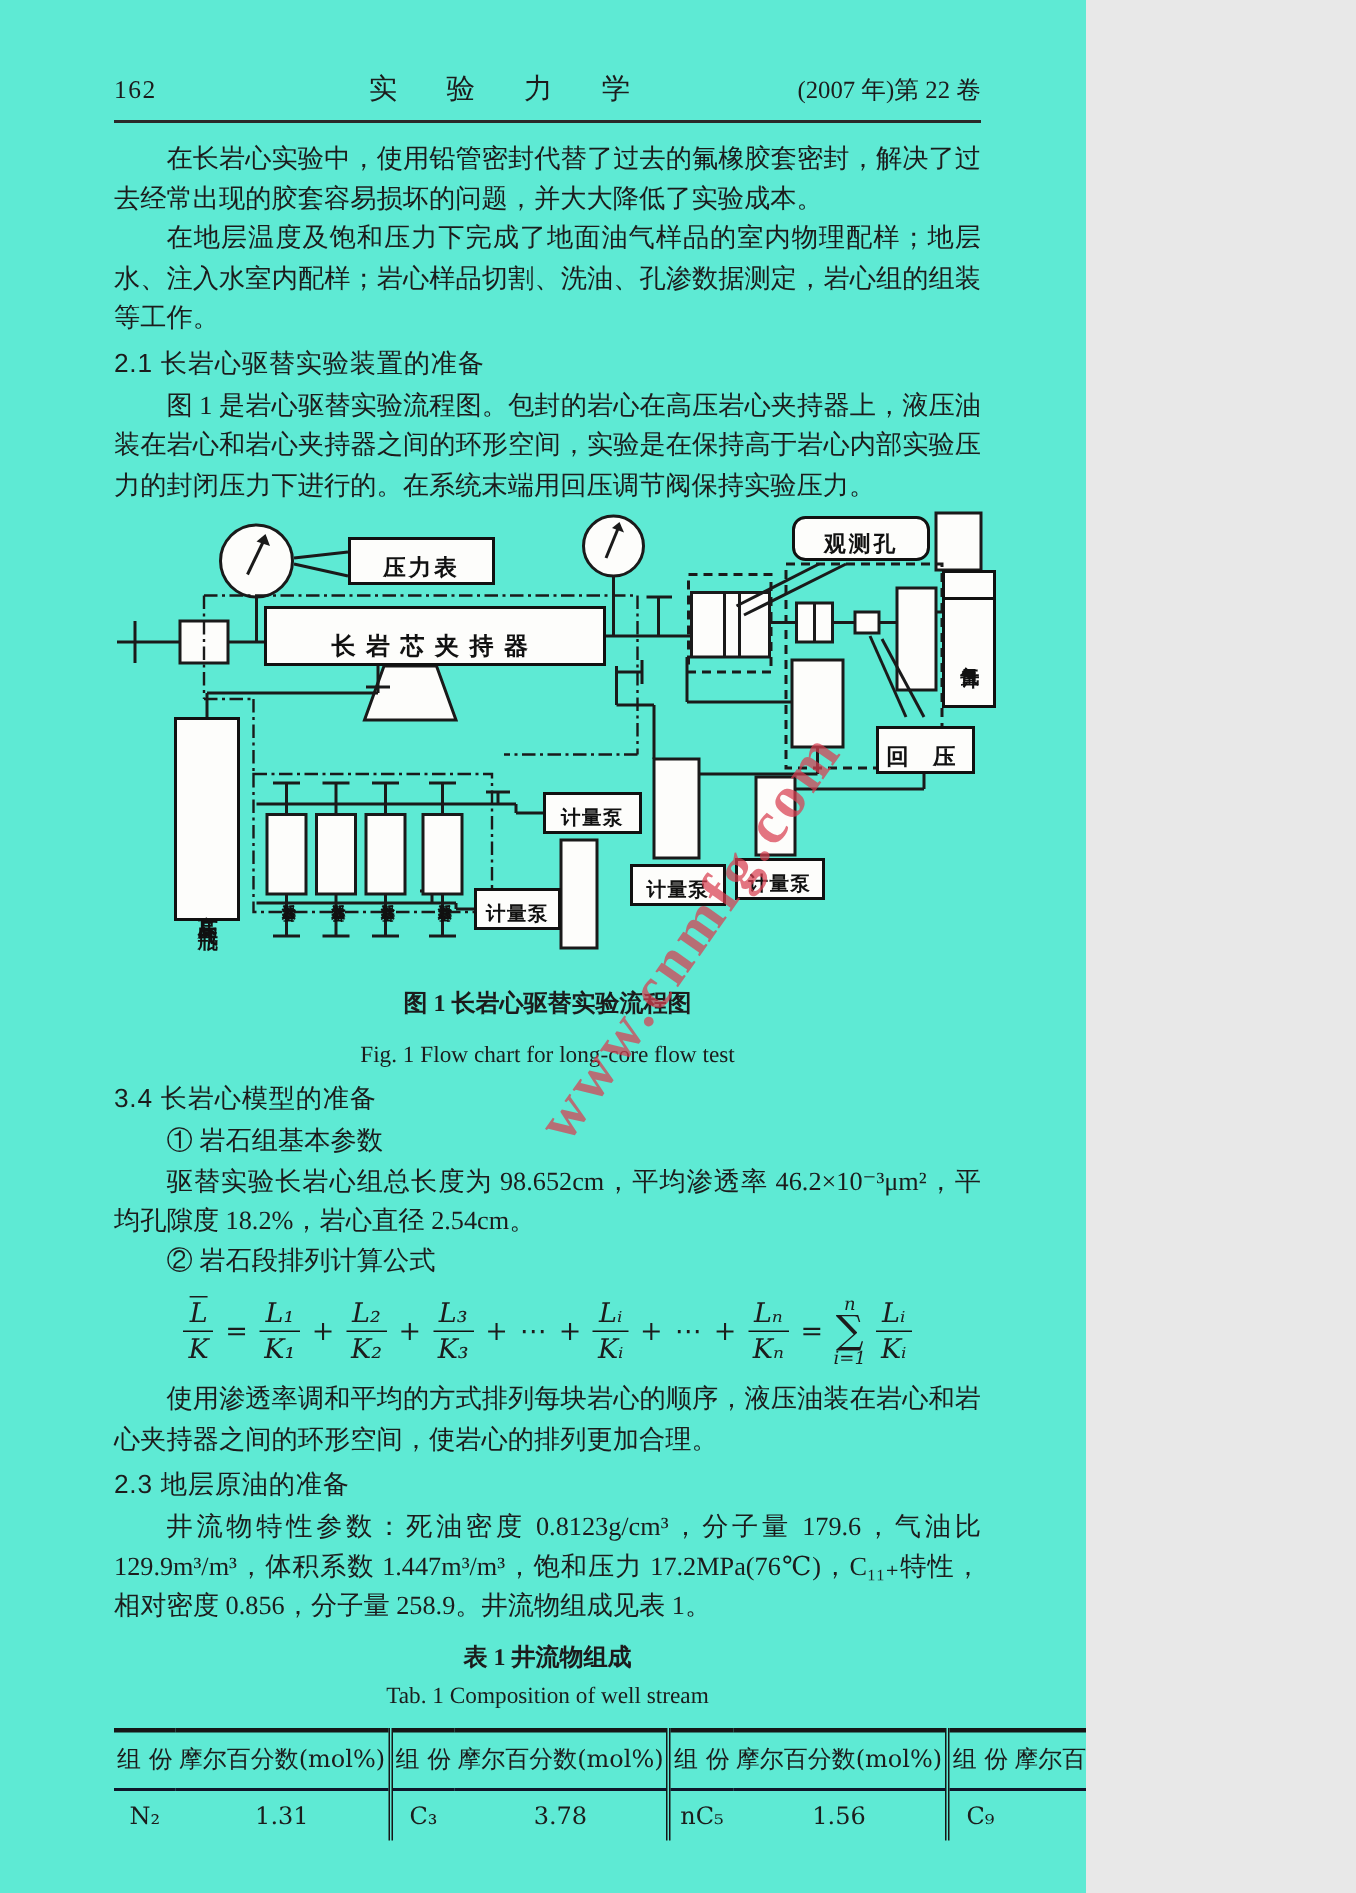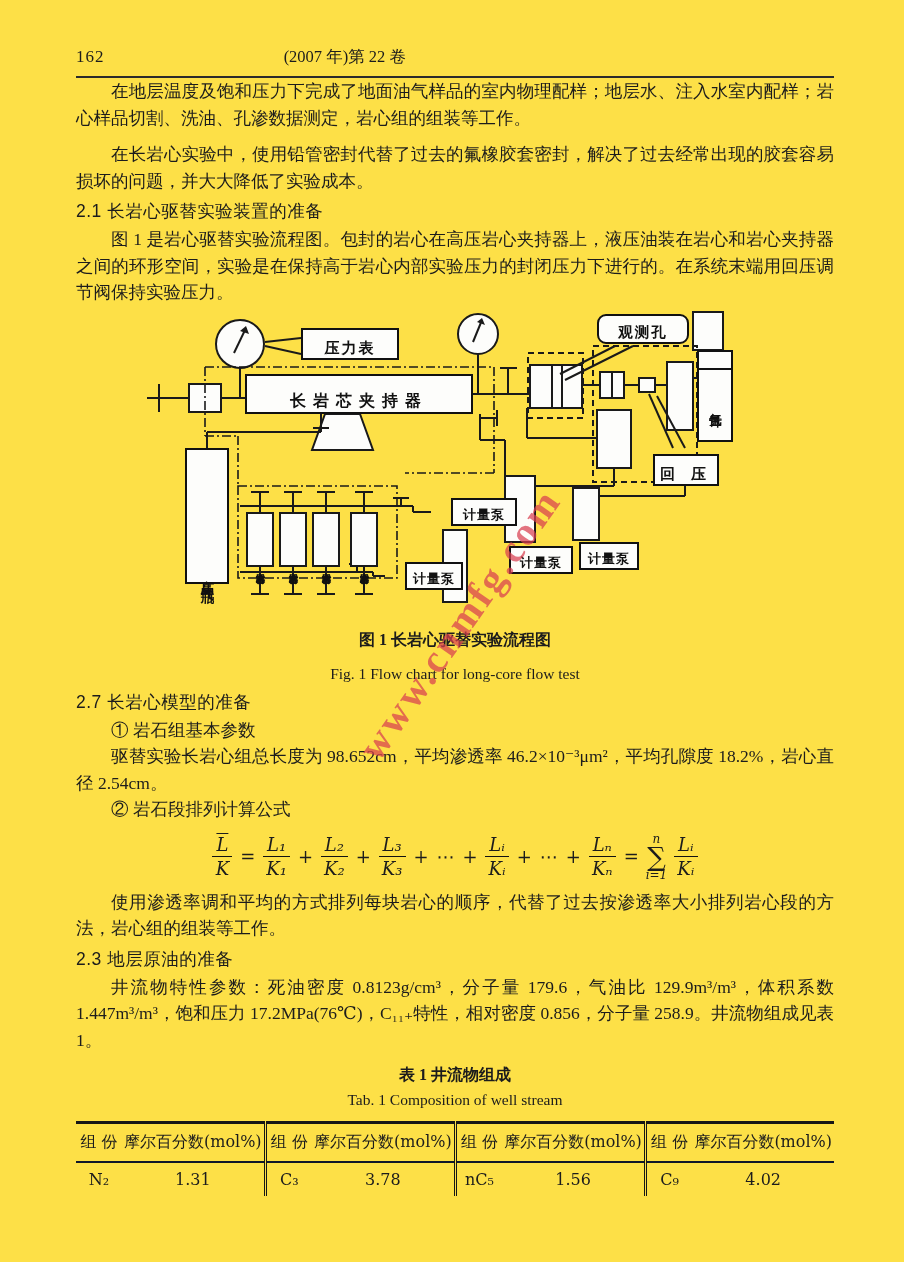--- a/index.html
+++ b/index.html
@@ -1,19 +1,19 @@
 <!DOCTYPE html>
 <html><head>
 <meta charset="utf-8">
 <style>
   html,body{margin:0;padding:0;background:#e8e8e8;}
   .page{
     position:relative;
-    width:904px;height:1262px;
-    background:#fde047;
+    width:724px;height:1262px;
+    background:#5eead4;
     overflow:hidden;
     font-family:"Liberation Serif","DejaVu Serif",serif;
     color:#1c1c1c;
   }
   .content{padding:0 70px 0 76px;}
   
   .pg-header{
     display:flex;align-items:baseline;
     padding-top:46px;
     font-size:17px;
@@ -50,21 +50,21 @@
     font-weight:700;color:#111;
     background:#fdfdfb;
     box-sizing:border-box;
     z-index:2;
   }
   .dlabel.boxed{border:2px solid #111;}
   .lbl-pressure{left:156px;top:18px;width:98px;height:32px;font-size:15px;letter-spacing:2px;}
   .lbl-holder{left:100px;top:64px;width:228px;height:40px;font-size:16px;letter-spacing:7px;}
   .lbl-obs{left:452px;top:4px;width:92px;height:30px;font-size:14.5px;letter-spacing:2px;border-radius:9px;}
   .lbl-backp{left:508px;top:144px;width:66px;height:32px;font-size:15px;letter-spacing:6px;}
-  .lbl-pump{height:28px;font-size:13px;letter-spacing:1px;margin-left:20px;}
+  .lbl-pump{height:28px;font-size:13px;letter-spacing:1px;}
   .pump1{left:286px;top:188px;width:66px;}
   .pump2{left:240px;top:252px;width:58px;}
   .pump3{left:344px;top:236px;width:64px;}
   .pump4{left:414px;top:232px;width:60px;}
   .vert{writing-mode:vertical-rl;text-orientation:upright;}
   .lbl-cyl{left:40px;top:138px;width:44px;height:136px;font-size:13.5px;letter-spacing:3px;}
   .lbl-gasmeter{left:552px;top:40px;width:36px;height:92px;padding:0;flex-direction:column;align-items:stretch;justify-content:flex-start;}
   .gm-head{height:16px;border-bottom:2px solid #111;}
   .gm-body{flex:1;display:flex;align-items:center;justify-content:center;font-size:12.5px;letter-spacing:1px;}
   .lbl-piston{width:26px;height:53px;font-size:9.5px;font-weight:700;background:transparent;letter-spacing:0;}
@@ -116,26 +116,27 @@
   .gsep{border-left:3px double #161616;}
 </style>
 </head>
 <body>
 
 <div class="page">
   <div class="content">
 
     <div class="pg-header">
       <span class="pg-num">162</span>
+      <span class="pg-journal">实 验 力 学</span>
       <span class="pg-issue">(2007 年)第 22 卷</span>
     </div>
     <div class="pg-rule"></div>
 
+    <p class="body-p first">在长岩心实验中，使用铅管密封代替了过去的氟橡胶套密封，解决了过去经常出现的胶套容易损坏的问题，并大大降低了实验成本。</p>
     <p class="body-p">在地层温度及饱和压力下完成了地面油气样品的室内物理配样；地层水、注入水室内配样；岩心样品切割、洗油、孔渗数据测定，岩心组的组装等工作。</p>
-    <p class="body-p first">在长岩心实验中，使用铅管密封代替了过去的氟橡胶套密封，解决了过去经常出现的胶套容易损坏的问题，并大大降低了实验成本。</p>
 
     <h3 class="sec">2.1  长岩心驱替实验装置的准备</h3>
     <p class="body-p">图 1 是岩心驱替实验流程图。包封的岩心在高压岩心夹持器上，液压油装在岩心和岩心夹持器之间的环形空间，实验是在保持高于岩心内部实验压力的封闭压力下进行的。在系统末端用回压调节阀保持实验压力。</p>
 
     <div class="fig-diagram">
       <svg width="620" height="310" viewBox="0 0 620 310">
         <g stroke="#1a1a1a" stroke-width="2" fill="none">
 
           <line x1="2" y1="88" x2="100" y2="88"></line>
           <line x1="14" y1="74" x2="14" y2="102"></line>
@@ -296,21 +297,21 @@
           <span>计量泵</span>
         </div>
       <div class="dlabel boxed lbl-pump pump4">
           <span>计量泵</span>
         </div>
     </div>
 
     <div class="fig-cap-cn">图 1  长岩心驱替实验流程图</div>
     <div class="fig-cap-en">Fig. 1  Flow chart for long-core flow test</div>
 
-    <h3 class="sec">2.7  长岩心模型的准备</h3>
+    <h3 class="sec">3.4  长岩心模型的准备</h3>
     <p class="body-p">① 岩石组基本参数</p>
     <p class="body-p">驱替实验长岩心组总长度为 98.652cm，平均渗透率 46.2×10⁻³μm²，平均孔隙度 18.2%，岩心直径 2.54cm。</p>
     <p class="body-p">② 岩石段排列计算公式</p>
 
     <div class="formula-wrap">
       <span class="frac">
           <span class="num ovl">L</span>
           <span class="den">K</span>
         </span>
       <span class="op">=</span>
@@ -347,21 +348,21 @@
         <span class="sum-sup">n</span>
         <span class="sum-sig">∑</span>
         <span class="sum-sub">i=1</span>
       </span>
       <span class="frac">
           <span class="num">Lᵢ</span>
           <span class="den">Kᵢ</span>
         </span>
     </div>
 
-    <p class="body-p">使用渗透率调和平均的方式排列每块岩心的顺序，代替了过去按渗透率大小排列岩心段的方法，岩心组的组装等工作。</p>
+    <p class="body-p">使用渗透率调和平均的方式排列每块岩心的顺序，液压油装在岩心和岩心夹持器之间的环形空间，使岩心的排列更加合理。</p>
 
     <h3 class="sec">2.3  地层原油的准备</h3>
     <p class="body-p">井流物特性参数：死油密度 0.8123g/cm³，分子量 179.6，气油比 129.9m³/m³，体积系数 1.447m³/m³，饱和压力 17.2MPa(76℃)，C₁₁₊特性，相对密度 0.856，分子量 258.9。井流物组成见表 1。</p>
 
     <div class="tbl-cap-cn">表 1  井流物组成</div>
     <div class="tbl-cap-en">Tab. 1  Composition of well stream</div>
 
     <table class="well">
       <tbody>
           <tr>

